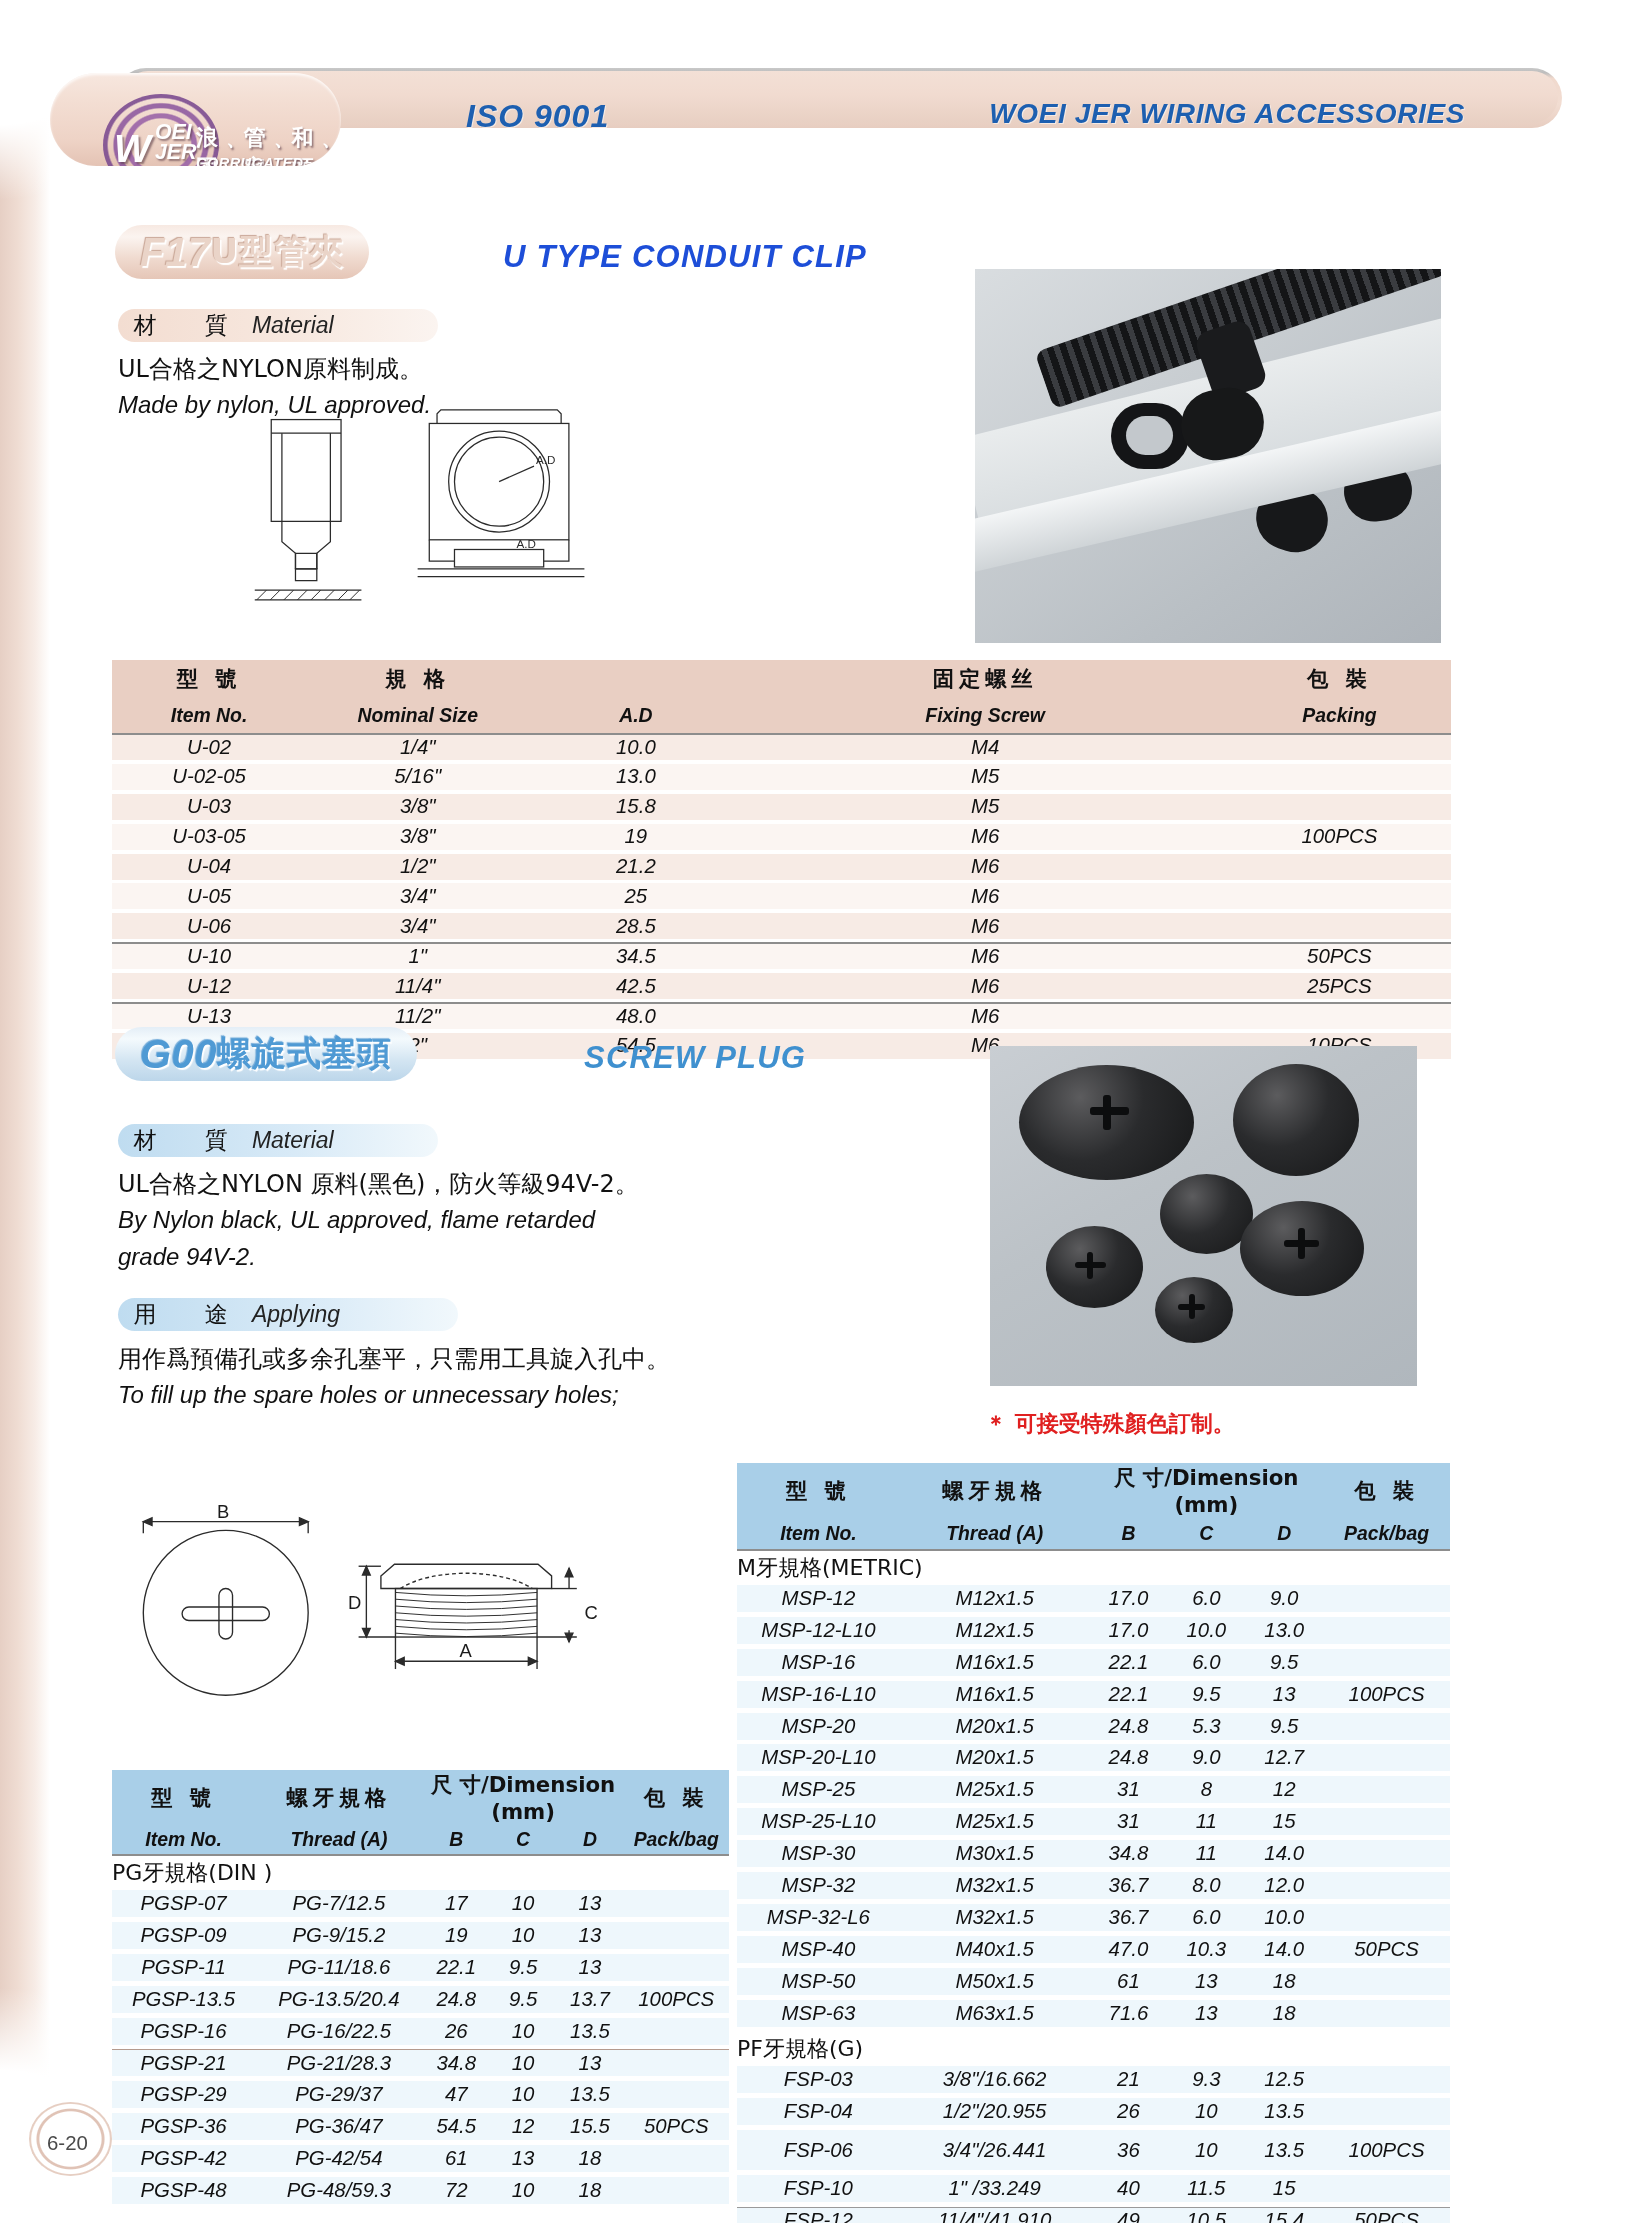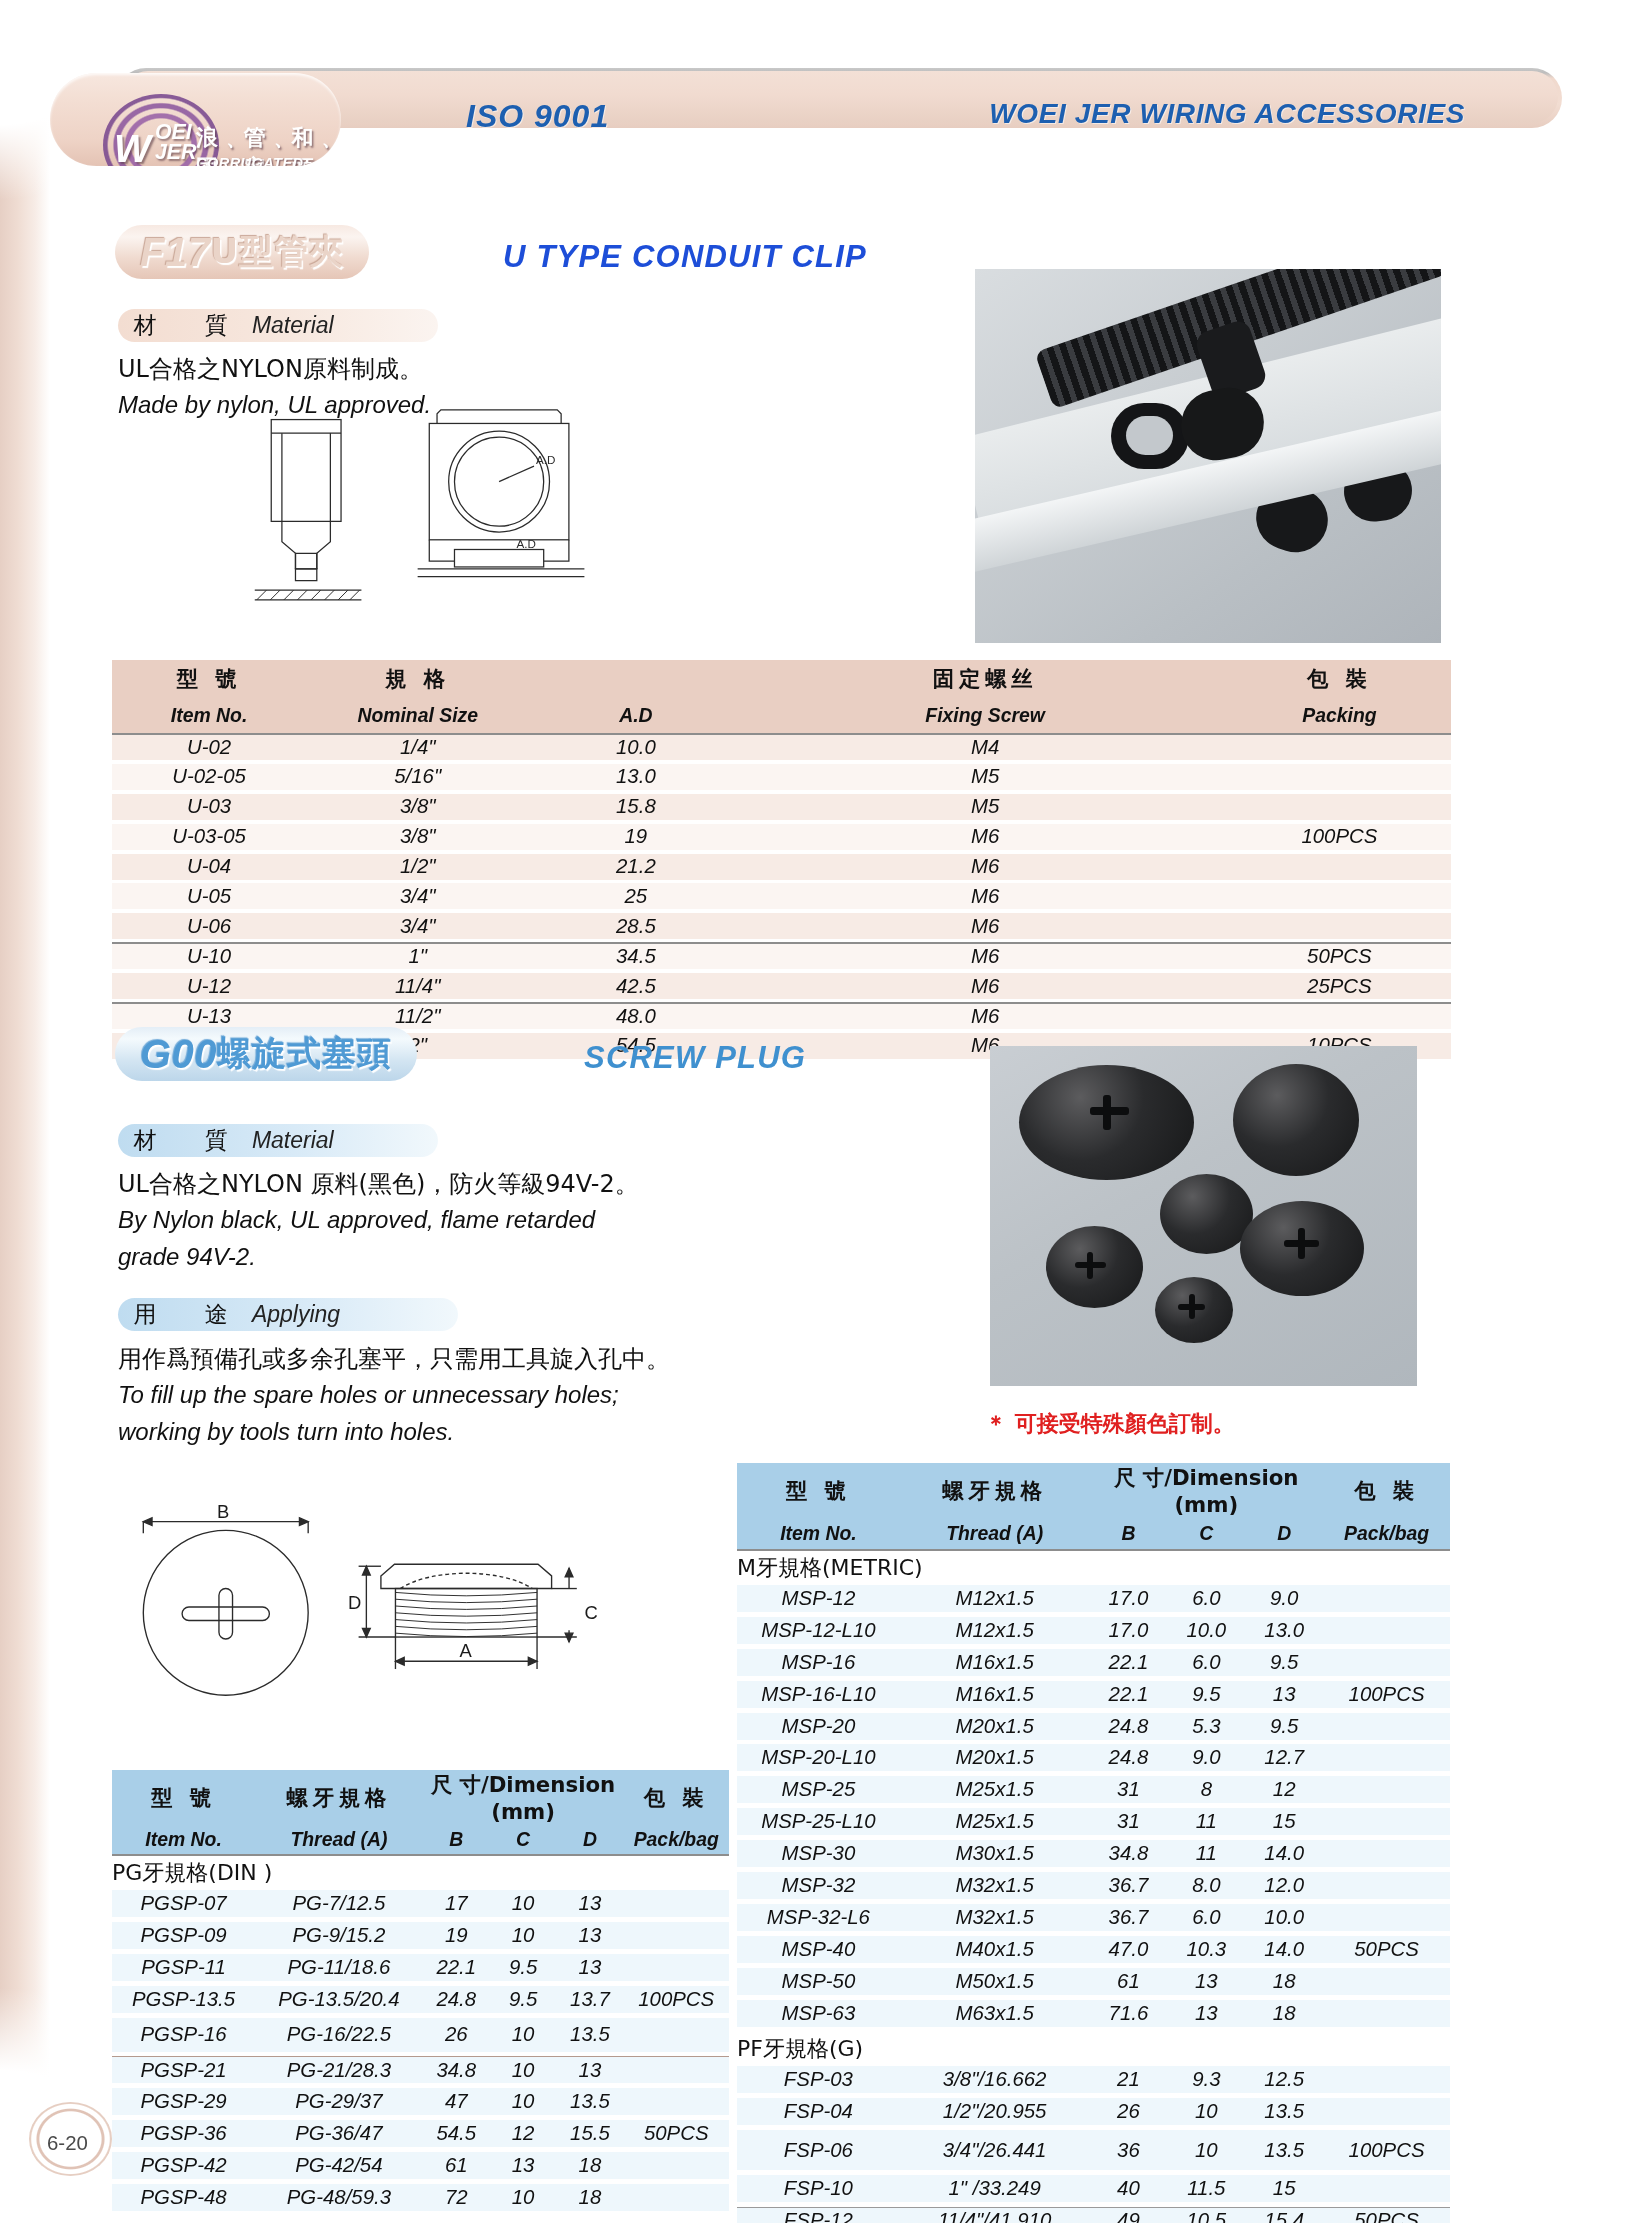--- a/index.html
+++ b/index.html
@@ -425,21 +425,20 @@
   <div>grade 94V-2.</div>
 </div>
 
 <div class="label-pill blue" style="left:118px; top:1298px; width:340px;">
   <span class="label-cn">用　途</span>
   <span class="label-en">Applying</span>
 </div>
 <div class="body-text" style="left:118px; top:1341px; width:699px;">
   <div class="cn">用作爲預備孔或多余孔塞平，只需用工具旋入孔中。</div>
   <div>To fill up the spare holes or unnecessary holes;</div>
-  <div>working by tools turn into holes.</div>
 </div>
 
 <div class="photo photo2">
   <div class="p-blob" style="left:29px;top:19.4px;width:175px;height:115px;"></div>
   <div class="p-blob" style="left:243px;top:17.5px;width:126px;height:112px;"></div>
   <div class="p-blob" style="left:170px;top:128px;width:93px;height:80px;"></div>
   <div class="p-blob" style="left:250px;top:155px;width:124px;height:95px;"></div>
   <div class="p-blob" style="left:56px;top:180px;width:97px;height:82px;"></div>
   <div class="p-blob" style="left:165px;top:231px;width:78px;height:66px;"></div>
 
@@ -562,21 +561,21 @@
           <td class="cell">PGSP-13.5</td>
           <td class="cell">PG-13.5/20.4</td>
           <td class="cell">24.8</td>
           <td class="cell">9.5</td>
           <td class="cell">13.7</td>
           <td class="cell">100PCS</td>
         </tr>
         <tr class="rowgap" style="height: 4.9px;">
           <td colspan="6"></td>
         </tr>
-        <tr class="row-blue-b" style="height: 34px;">
+        <tr class="row-blue-b" style="height: 27px;">
           <td class="cell">PGSP-16</td>
           <td class="cell">PG-16/22.5</td>
           <td class="cell">26</td>
           <td class="cell">10</td>
           <td class="cell">13.5</td>
           <td class="cell"></td>
         </tr>
         <tr class="rowgap" style="height: 4.9px;">
           <td colspan="6"></td>
         </tr>

